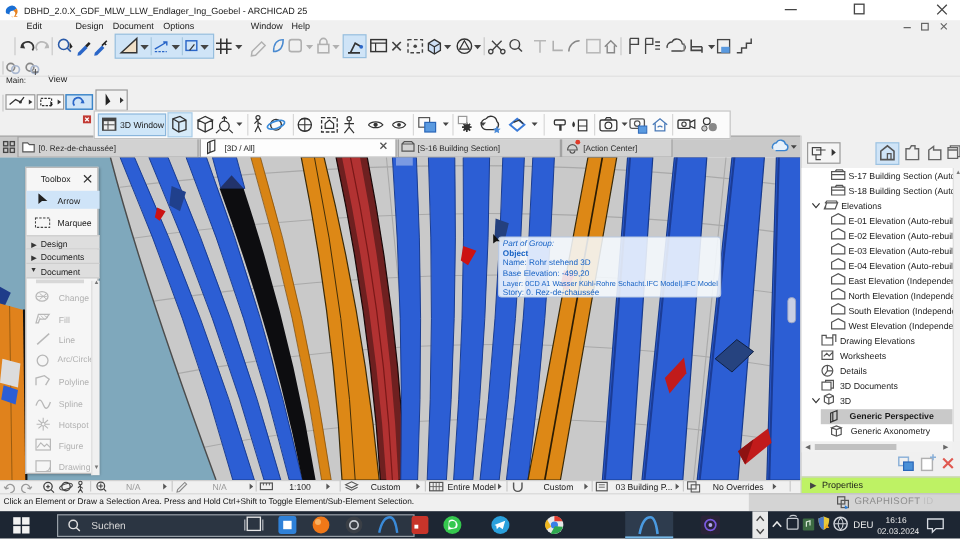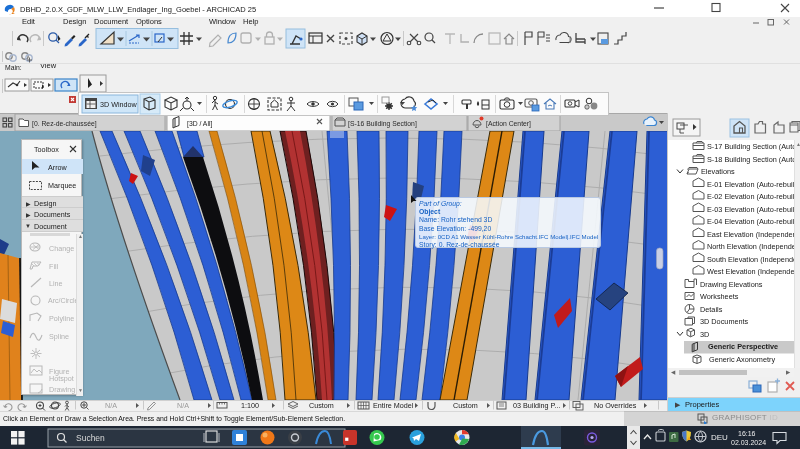--- a/index.html
+++ b/index.html
@@ -416,21 +416,21 @@
         <circle cx="6.5" cy="5.5" r="4.5" fill="none" stroke="#b8b8b8" stroke-width="1.1"></circle>
       </svg>
   <div class="a" style="left:27px;top:174.4px;color:#b2b2b2;">Polyline</div>
   <svg class="a" style="left:7px;top:172.4px" width="14" height="11" viewBox="0 0 14 11">
         <path d="M1,9 L1,3 L8,1 L12,4 L9,9" fill="none" stroke="#b8b8b8" stroke-width="1.1"></path>
       </svg>
   <div class="a" style="left:27px;top:192px;color:#b2b2b2;">Spline</div>
   <svg class="a" style="left:7px;top:190px" width="14" height="11" viewBox="0 0 14 11">
         <path d="M1,8 c2,-6 4,-6 6,-1 c2,5 4,4 6,-2" fill="none" stroke="#b8b8b8" stroke-width="1.1"></path>
       </svg>
-  <div class="a" style="left:27px;top:209.6px;color:#b2b2b2;margin-top:24px;">Hotspot</div>
+  <div class="a" style="left:27px;top:209.6px;color:#b2b2b2;">Hotspot</div>
   <svg class="a" style="left:7px;top:207.6px" width="14" height="11" viewBox="0 0 14 11">
         <path d="M7,0 v11 M1.5,5.5 h11 M3,2 l8,7 M11,2 l-8,7" stroke="#b8b8b8" stroke-width="0.9"></path>
         <circle cx="7" cy="5.5" r="1.5" fill="#f6f6f6" stroke="#b8b8b8" stroke-width="0.8"></circle>
       </svg>
   <div class="a" style="left:27px;top:227.2px;color:#b2b2b2;">Figure</div>
   <svg class="a" style="left:7px;top:225.2px" width="14" height="11" viewBox="0 0 14 11">
         <rect x="1" y="1" width="12" height="9" fill="none" stroke="#b8b8b8" stroke-width="1"></rect>
         <path d="M2,8 l3,-4 3,3 2,-2 3,3" fill="none" stroke="#b8b8b8" stroke-width="0.9"></path>
       </svg>
   <div class="a" style="left:27px;top:244.8px;color:#b2b2b2;">Drawing</div>
@@ -530,21 +530,21 @@
   </div>
   <svg class="a" style="left:78px;top:265px" width="52" height="17" viewBox="0 0 52 17">
     <rect x="3" y="3" width="8" height="7" fill="none" stroke="#8ab0d8" stroke-width="1.2"></rect>
     <rect x="7" y="7" width="8" height="7" fill="#4a90d8" stroke="#2a66b8" stroke-width="1"></rect>
     <rect x="22" y="4" width="9" height="10" fill="#fff" stroke="#b0b0b0" stroke-width="1.2"></rect>
     <path d="M29,3 h5 M31.5,0.5 v5" stroke="#8ab0d8" stroke-width="1.3"></path>
     <path d="M40,4 l8,8 M48,4 l-8,8" stroke="#e05a52" stroke-width="1.8"></path>
   </svg>
 </div>
 
-<div class="a" style="left:667px;top:397px;width:133px;height:14px;background:#7dd3fc;border-top:1px solid #cfcfcf;border-left:1px solid #cfcfcf;">
+<div class="a" style="left:667px;top:397px;width:133px;height:14px;background:#bef264;border-top:1px solid #cfcfcf;border-left:1px solid #cfcfcf;">
   <span style="position:absolute;left:7px;top:3px;font-size:7px;color:#444;">▶</span>
   <span style="position:absolute;left:17px;top:2px;font-size:7.5px;color:#1a1a1a;">Properties</span>
 </div>
 
 <div class="a" style="left:0;top:400px;width:667px;height:11px;background:#f0f0f0;border-top:1px solid #d0d0d0;"></div>
 <svg id="bbar" class="a" style="left:0;top:399px" width="667" height="12" viewBox="0 0 667 12">
   <g fill="none" stroke="#9a9a9a" stroke-width="1.1">
     <path d="M5,8.5 a3.5,3.5 0 1 1 3.5,3.2 M5,8.5 l-1.5,-2 M5,8.5 l2.2,-1"></path>
     <path d="M25,8.5 a3.5,3.5 0 1 0 -3.5,3.2 M25,8.5 l1.5,-2 M25,8.5 l-2.2,-1"></path>
   </g>

